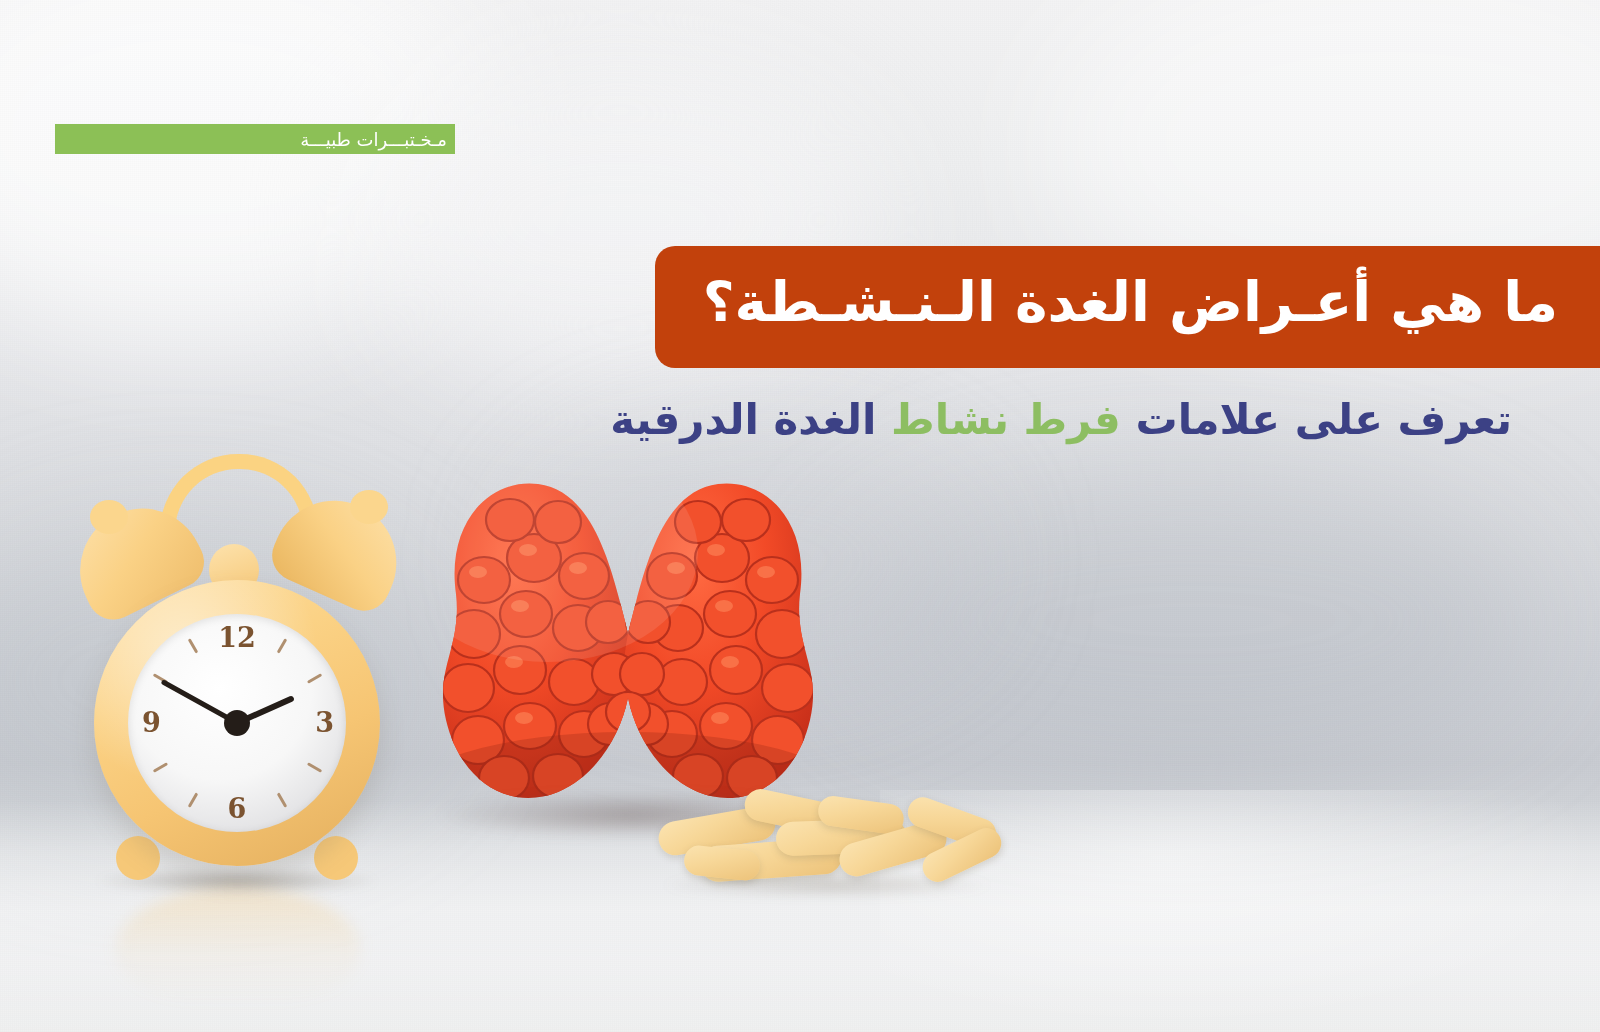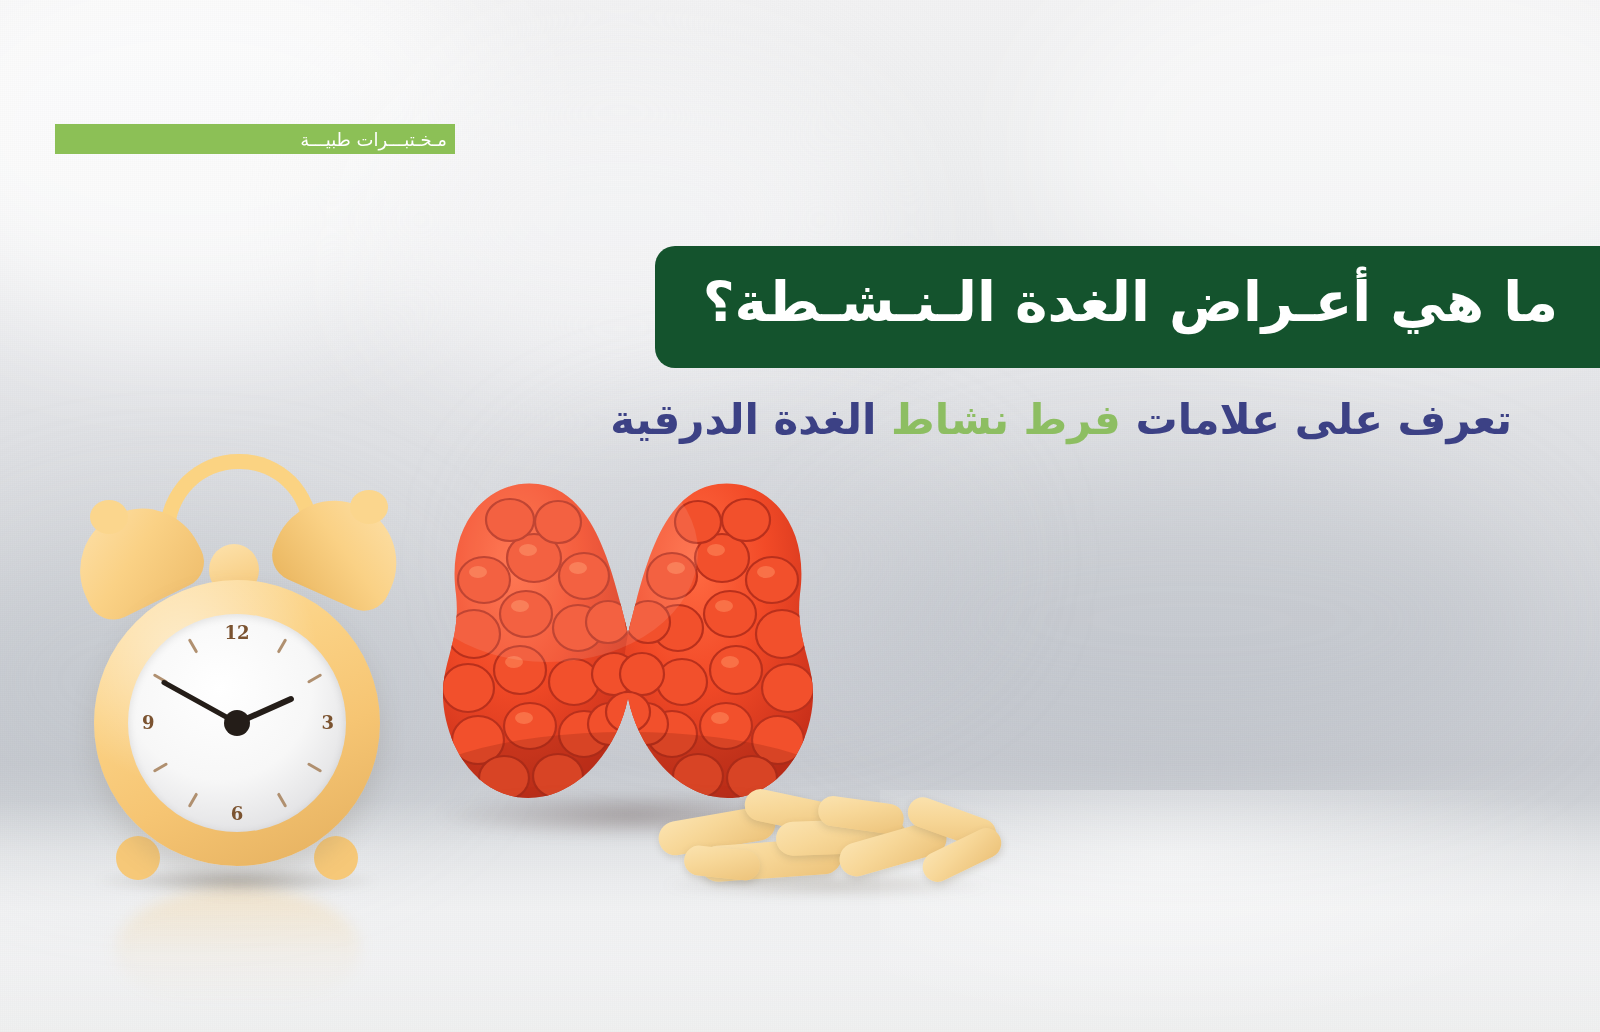--- a/index.html
+++ b/index.html
@@ -87,21 +87,21 @@
     font-family:"DejaVu Sans","Liberation Sans",sans-serif;letter-spacing:-.3px;
   }
   .logo-bar .ar{
     color:#ffffff;font-weight:400;font-size:18px;direction:rtl;
     font-family:"DejaVu Sans","Liberation Sans",sans-serif;letter-spacing:1px;
   }
 
   
   #headline-banner{
     position:absolute;left:655px;top:246px;width:945px;height:122px;
-    background:#14532d;
+    background:#c2410c;
     border-radius:20px 0 0 20px;
     display:flex;align-items:center;justify-content:flex-start;
     box-sizing:border-box;padding:0 42px 8px 28px;
   }
   #headline-text{
     color:#ffffff;font-size:55px;font-weight:700;
     direction:rtl;white-space:nowrap;line-height:1.05;
     font-family:"DejaVu Sans","Liberation Sans",sans-serif;
   }
 
@@ -144,21 +144,21 @@
   }
   .ac-bezelshadow{
     position:absolute;left:0;top:0;right:0;bottom:0;border-radius:50%;
     background:radial-gradient(circle at 32% 26%, rgba(255,255,255,.55) 0%, rgba(255,255,255,0) 46%);
   }
   .ac-face{
     position:absolute;left:34px;top:34px;width:218px;height:218px;border-radius:50%;
     background:radial-gradient(circle at 42% 34%, #ffffff 0%, #f7f7f7 48%, #e2e2e4 78%, #cfd0d3 100%);
     box-shadow:inset 0 2px 8px rgba(0,0,0,.10);
   }
-  .ac-num{position:absolute;color:#7b5330;font-size:18px;font-weight:700;
+  .ac-num{position:absolute;color:#7b5330;font-size:27px;font-weight:700;
     font-family:"DejaVu Serif","Liberation Serif",serif;direction:ltr;}
   .n12{left:50%;top:8px;transform:translateX(-50%);}
   .n3{right:12px;top:50%;transform:translateY(-52%);}
   .n6{left:50%;bottom:8px;transform:translateX(-50%);}
   .n9{left:14px;top:50%;transform:translateY(-52%);}
   .ac-tick{position:absolute;left:50%;top:12px;width:3px;height:16px;
     background:#b09070;transform-origin:50% 97px;margin-left:-1.5px;border-radius:2px;}
   .ac-hand-h{
     position:absolute;left:50%;top:50%;width:6px;height:62px;background:#241d18;
     border-radius:3px;transform-origin:50% 100%;

